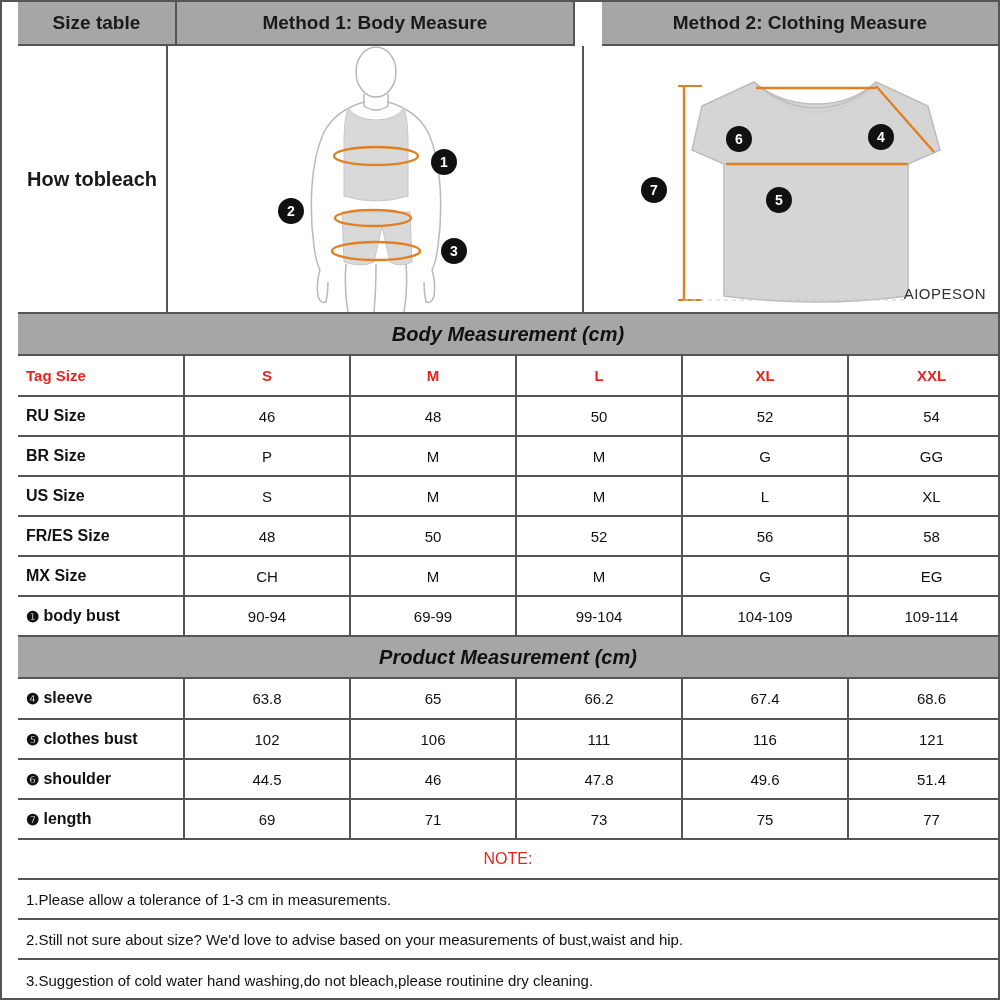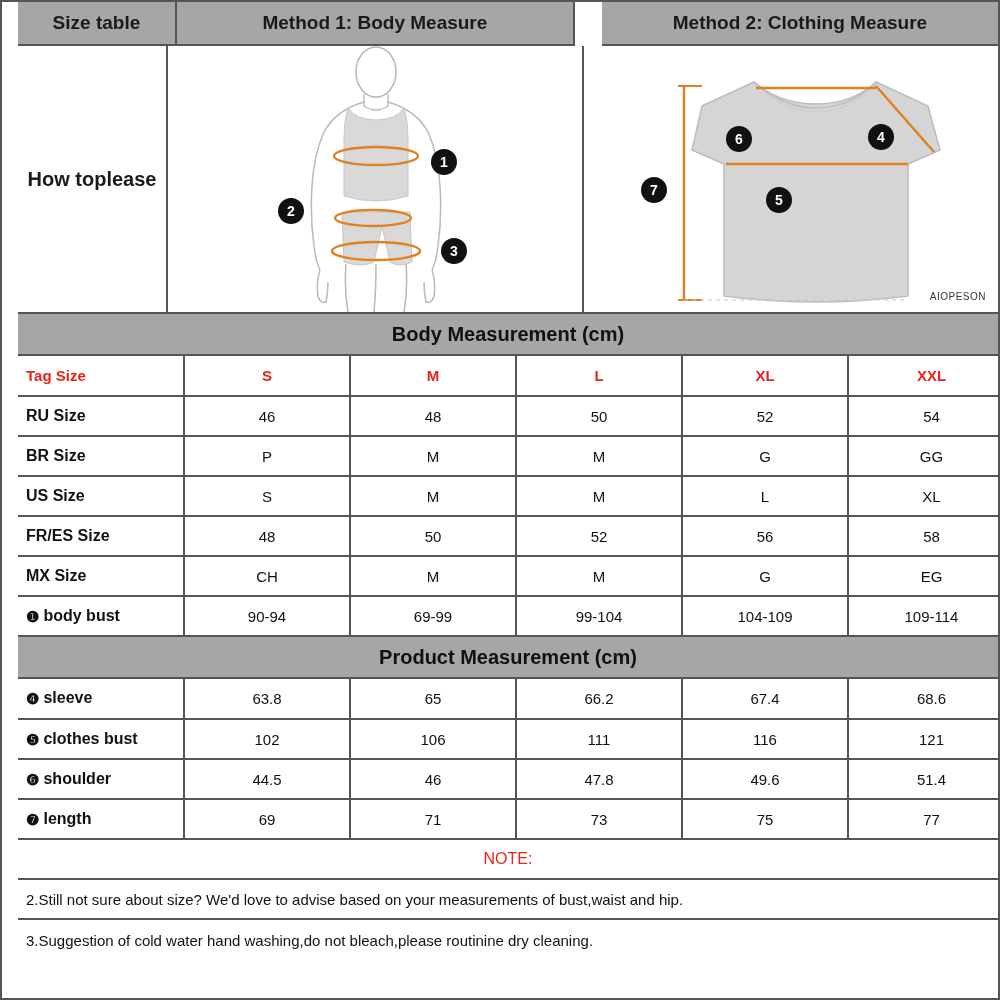--- a/index.html
+++ b/index.html
@@ -89,39 +89,40 @@
     display: flex;
     align-items: center;
     justify-content: center;
     font-family: "Liberation Sans", sans-serif;
   }
 
   .brandmark {
     position: absolute;
     right: 12px;
     bottom: 10px;
-    font-size: 10px;
+    font-size: 15px;
     color: #333;
     letter-spacing: 0.5px;
     font-family: "Liberation Sans", sans-serif;
   }
 
   
   .band {
     width: 100%;
     height: 42px;
     background: #a6a6a6;
     border-bottom: 2px solid #555;
     display: flex;
     align-items: center;
     justify-content: center;
     font-weight: bold;
     font-size: 20px;
     color: #111;
     box-sizing: border-box;
+    font-style: italic;
   }
 
   
   table.size {
     width: 100%;
     border-collapse: collapse;
     table-layout: fixed;
   }
   table.size td {
     border-right: 2px solid #555;
@@ -188,21 +189,21 @@
   <div class="top-row">
     <div class="top-cell c1">Size table</div>
     <div class="top-cell c2">Method 1: Body  Measure</div>
     <div class="top-cell c3">Method 2: Clothing Measure</div>
   </div>
 
   <div class="illus-row">
 
     <div class="illus-cell c1">
       <div class="howto">How to</div>
-      <div class="howto">please</div>
+      <div class="howto">bleach</div>
     </div>
 
     <div class="illus-cell c2">
       <svg width="416" height="266" viewBox="0 0 416 266">
 
         <ellipse cx="208" cy="26" rx="20" ry="25" fill="none" stroke="#b9b9b9" stroke-width="1.5"></ellipse>
         <path d="M196 48 L196 60 Q208 68 220 60 L220 48" fill="none" stroke="#b9b9b9" stroke-width="1.5"></path>
 
         <path d="M196 56 Q168 64 156 86 Q146 108 144 140 Q142 172 146 200 Q148 216 152 224" fill="none" stroke="#b9b9b9" stroke-width="1.5"></path>
         <path d="M220 56 Q248 64 260 86 Q270 108 272 140 Q274 172 270 200 Q268 216 264 224" fill="none" stroke="#b9b9b9" stroke-width="1.5"></path>
@@ -382,16 +383,17 @@
         <td>69</td>
         <td>71</td>
         <td>73</td>
         <td>75</td>
         <td>77</td>
       </tr>
     </tbody>
   </table>
 
   <div class="note-title">NOTE:</div>
+  <div class="note-line">1.Please allow a tolerance of 1-3 cm in measurements.</div>
   <div class="note-line">2.Still not sure about size? We'd love to advise based on your measurements of bust,waist and hip.</div>
   <div class="note-line last">3.Suggestion of cold water hand washing,do not bleach,please routinine dry cleaning.</div>
 
 </div>
 
 </body></html>

